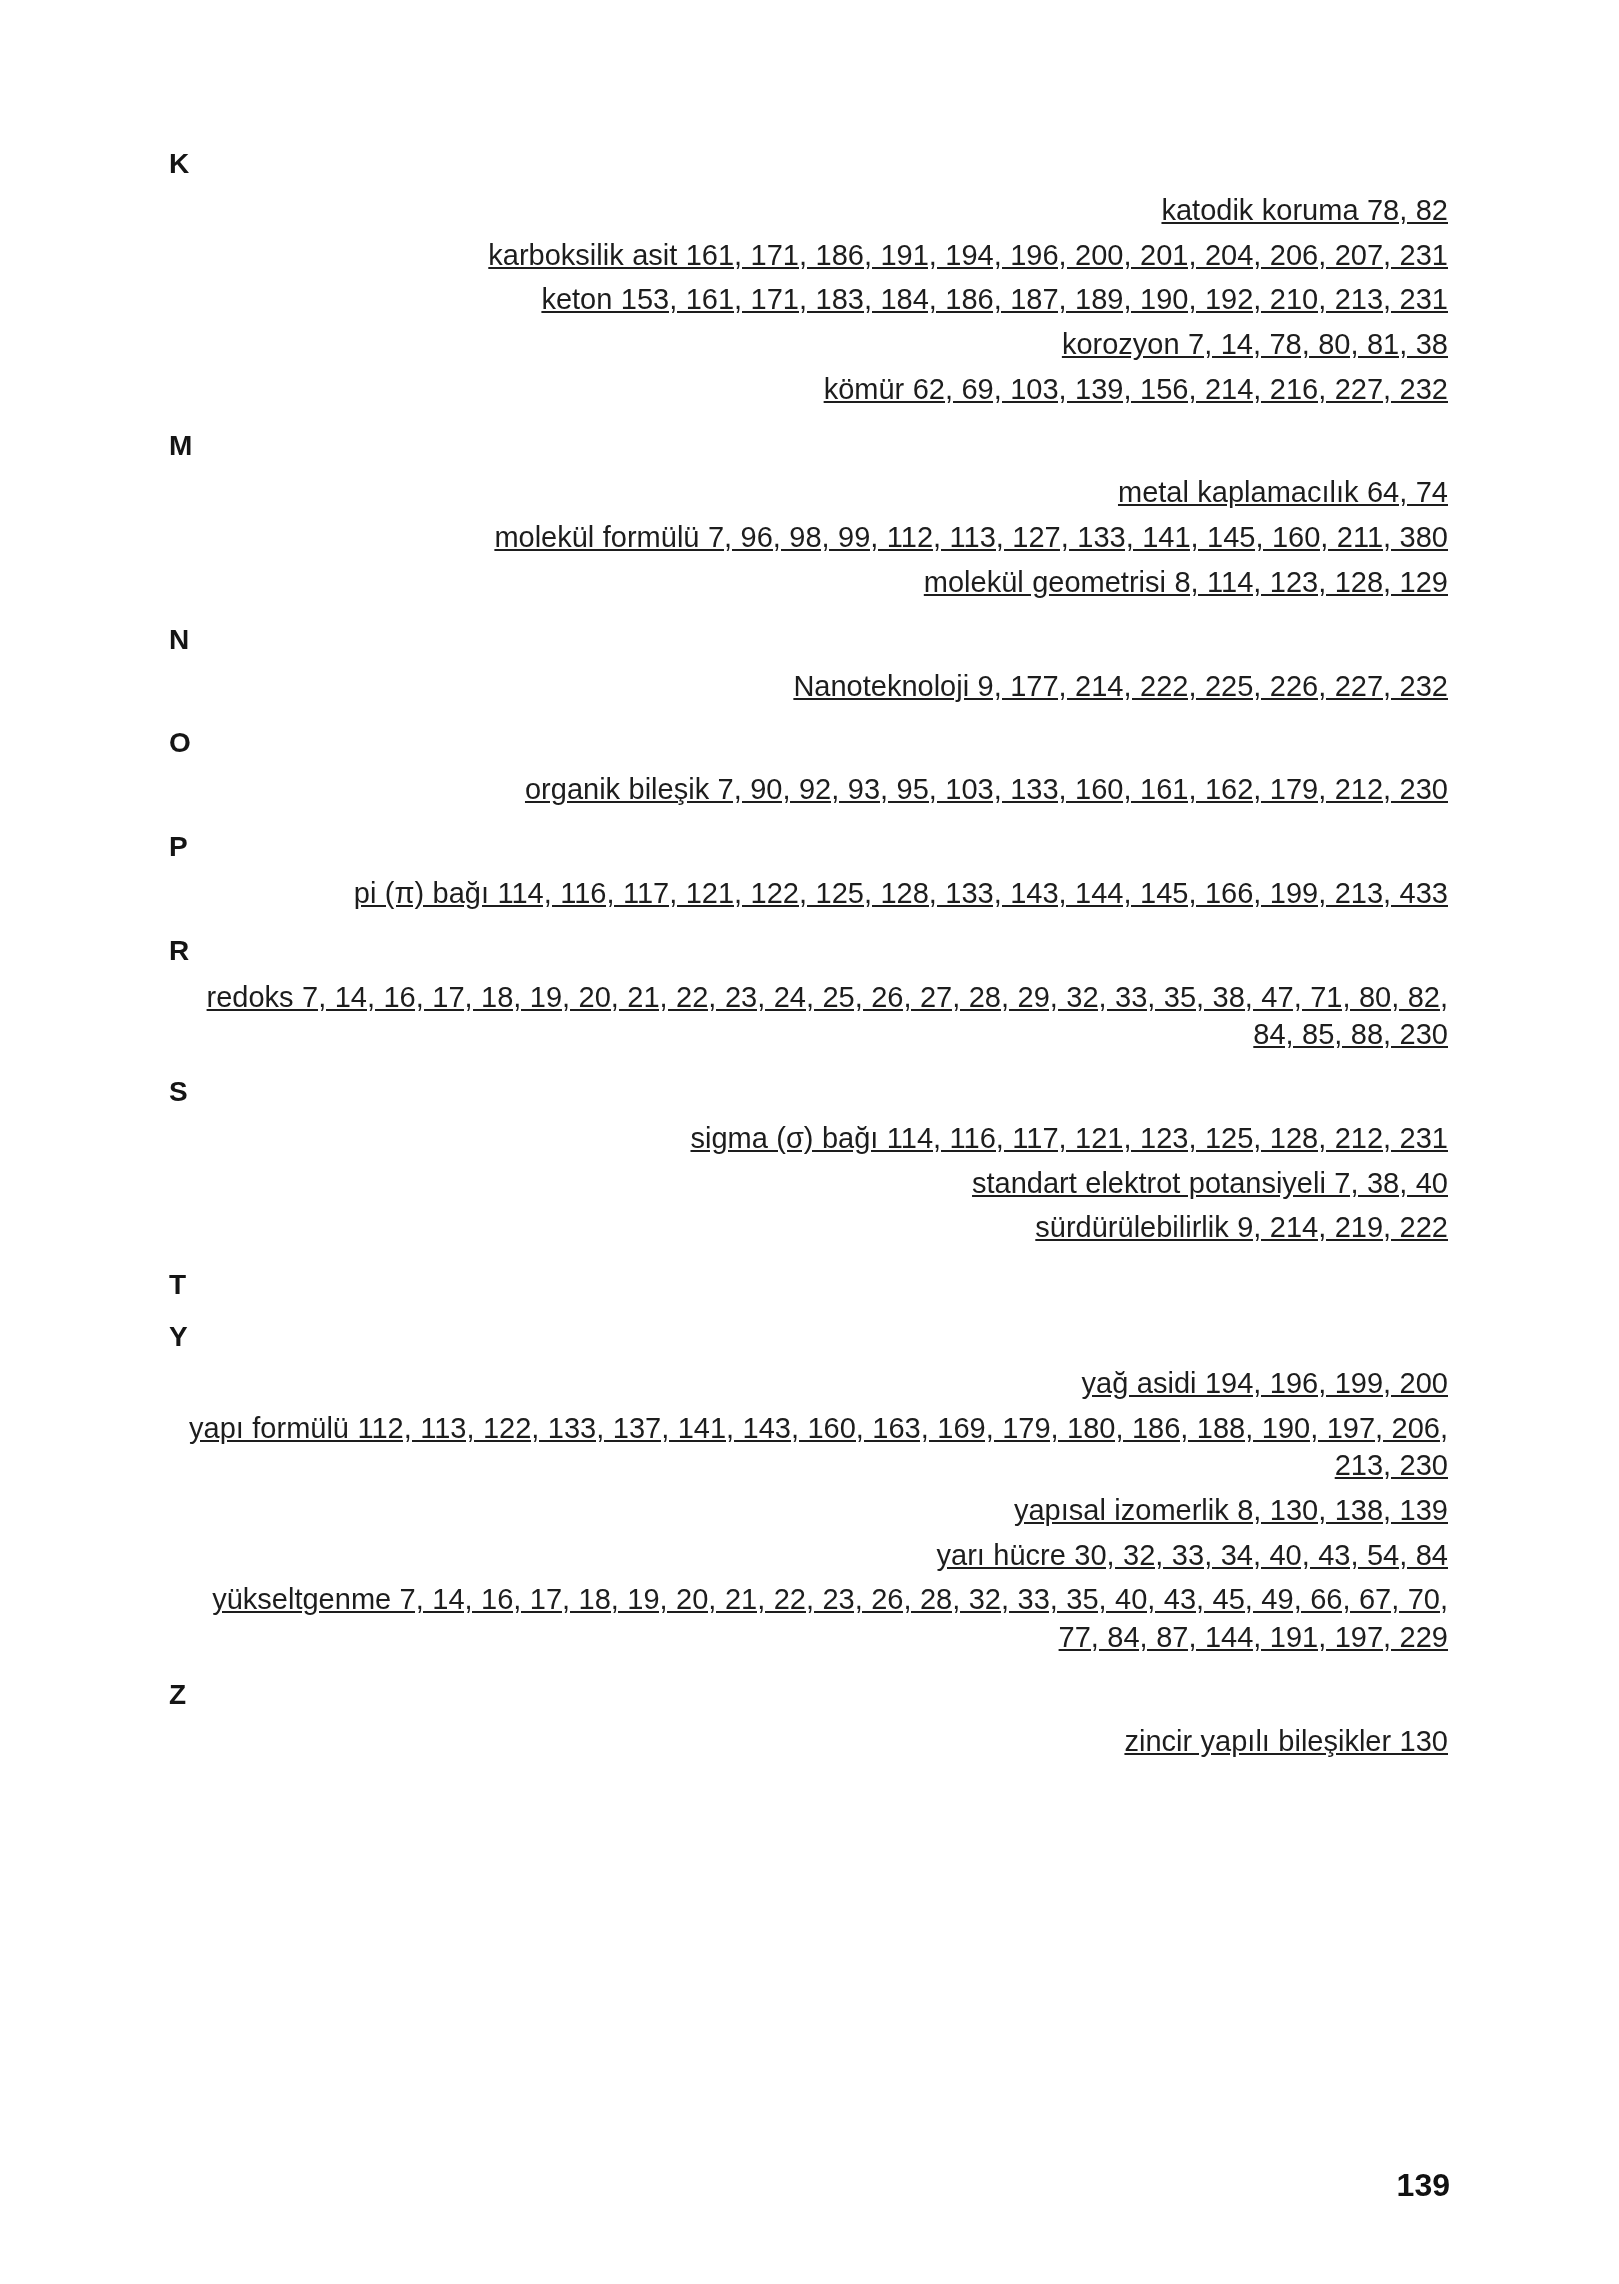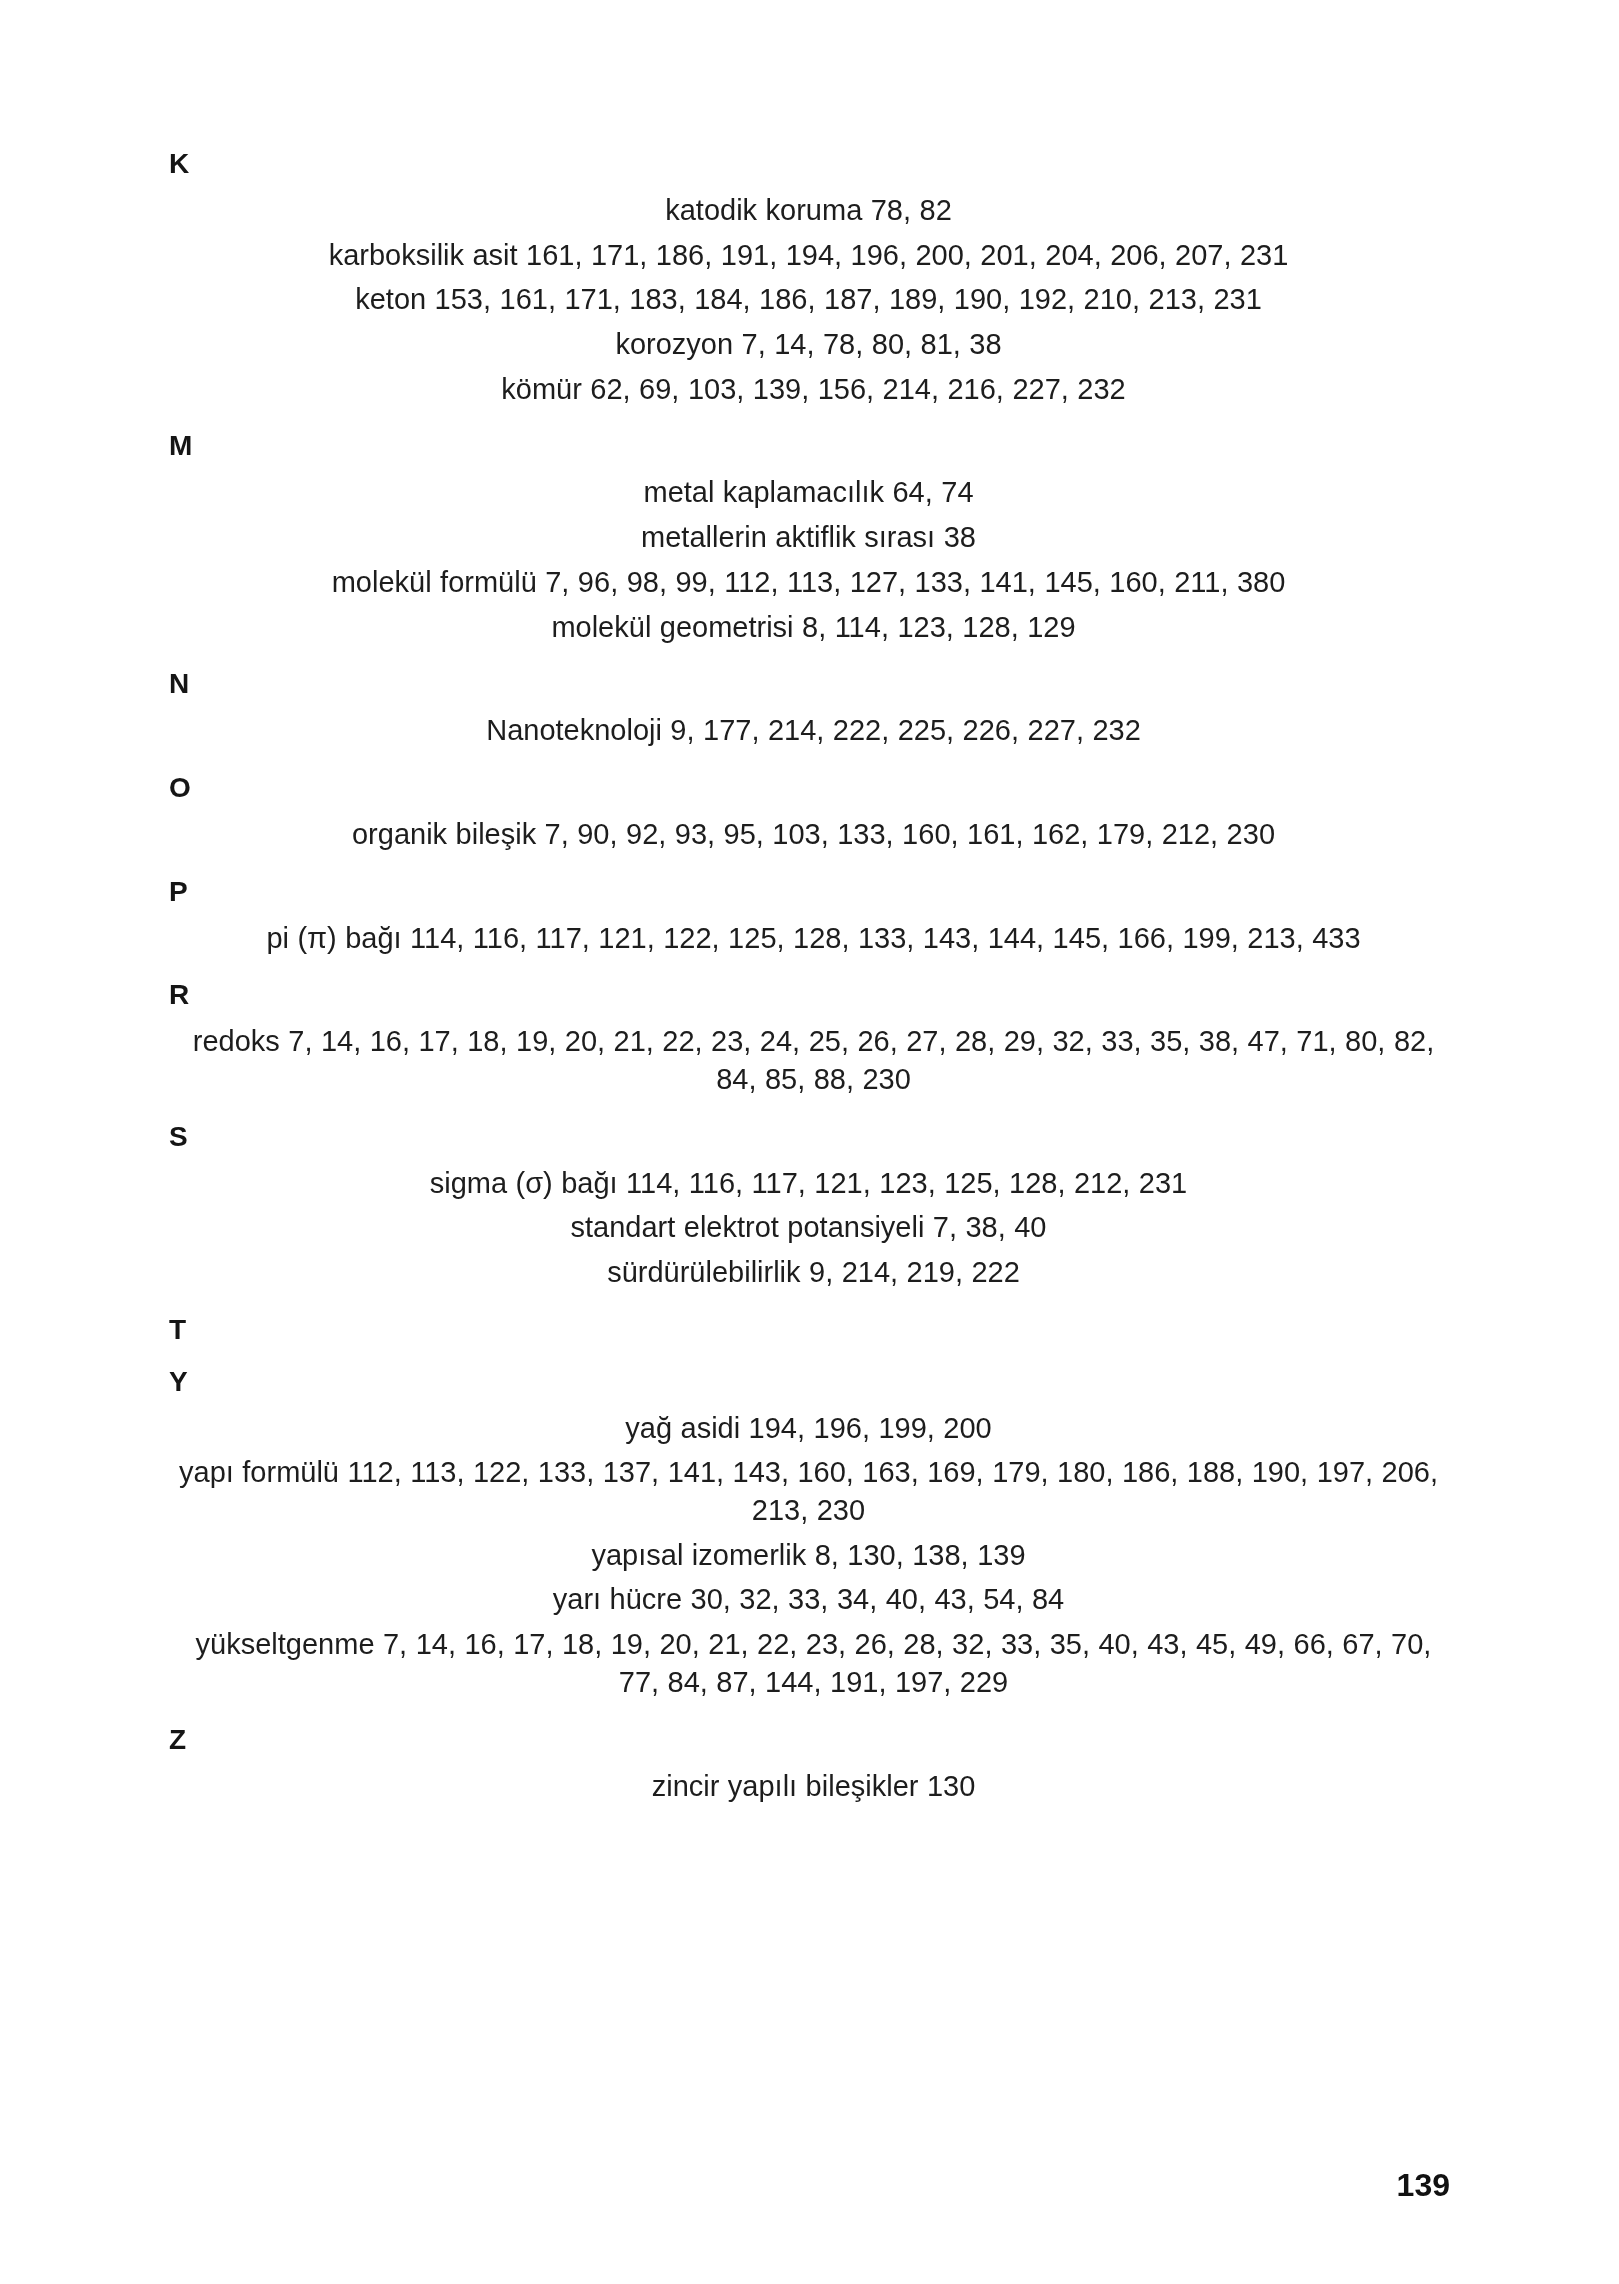--- a/index.html
+++ b/index.html
@@ -37,22 +37,23 @@
   }
   .section:last-child {
     margin-bottom: 0;
   }
   .entry {
     font-size: 29px;
     font-weight: normal;
     line-height: 1.30;
     color: #1d1d1d;
     margin: 0 0 7px 0;
-    text-align: center;
+    text-align: right;
     word-spacing: 0.4px;
+    text-decoration: underline;
   }
   .entry:last-child {
     margin-bottom: 0;
     margin-left: 10px;
   }
   .page-number {
     position: absolute;
     right: 170px;
     bottom: 83px;
     font-size: 32px;
@@ -70,21 +71,20 @@
         <div class="letter-heading">K</div>
         <div class="entry">katodik koruma 78, 82</div>
         <div class="entry">karboksilik asit 161, 171, 186, 191, 194, 196, 200, 201, 204, 206, 207, 231</div>
         <div class="entry">keton 153, 161, 171, 183, 184, 186, 187, 189, 190, 192, 210, 213, 231</div>
         <div class="entry">korozyon 7, 14, 78, 80, 81, 38</div>
         <div class="entry">kömür 62, 69, 103, 139, 156, 214, 216, 227, 232</div>
       </div>
       <div class="section">
         <div class="letter-heading">M</div>
         <div class="entry">metal kaplamacılık 64, 74</div>
-        <div class="entry">metallerin aktiflik sırası 38</div>
         <div class="entry">molekül formülü 7, 96, 98, 99, 112, 113, 127, 133, 141, 145, 160, 211, 380</div>
         <div class="entry">molekül geometrisi 8, 114, 123, 128, 129</div>
       </div>
       <div class="section">
         <div class="letter-heading">N</div>
         <div class="entry">Nanoteknoloji 9, 177, 214, 222, 225, 226, 227, 232</div>
       </div>
       <div class="section">
         <div class="letter-heading">O</div>
         <div class="entry">organik bileşik 7, 90, 92, 93, 95, 103, 133, 160, 161, 162, 179, 212, 230</div>

